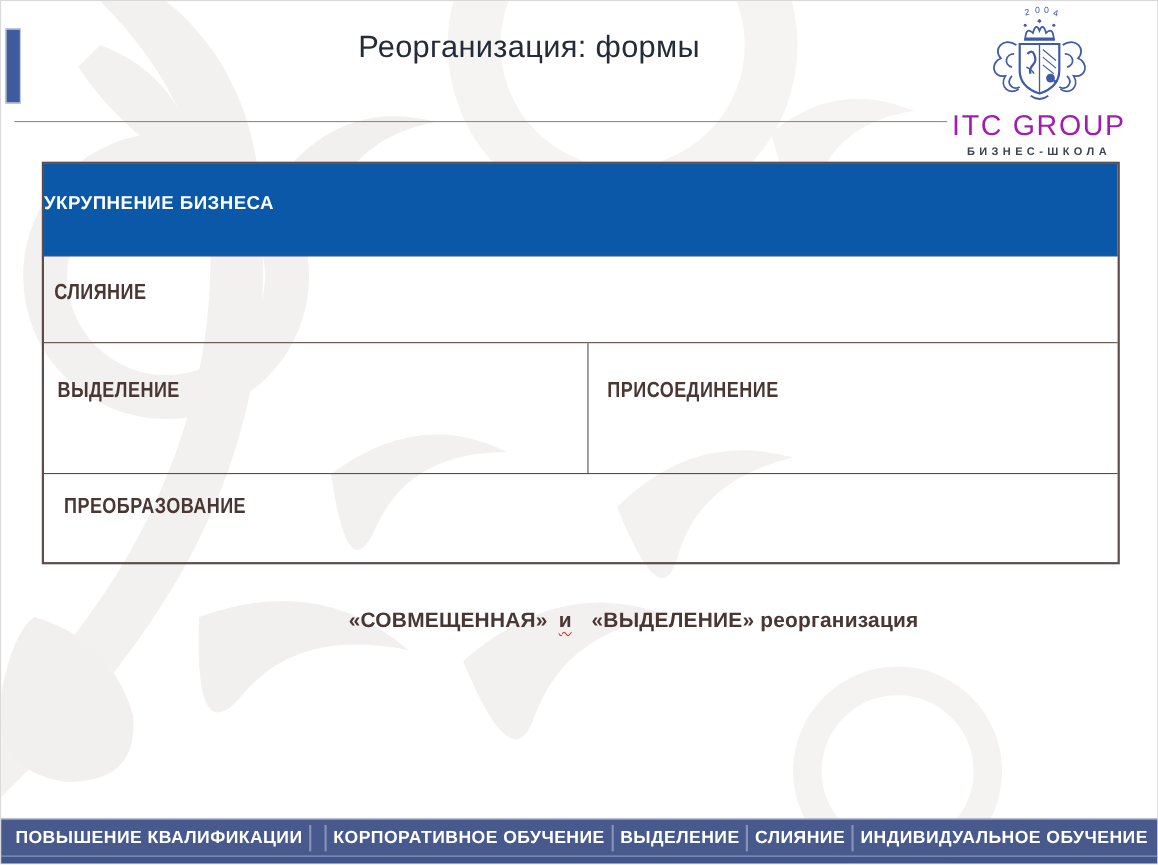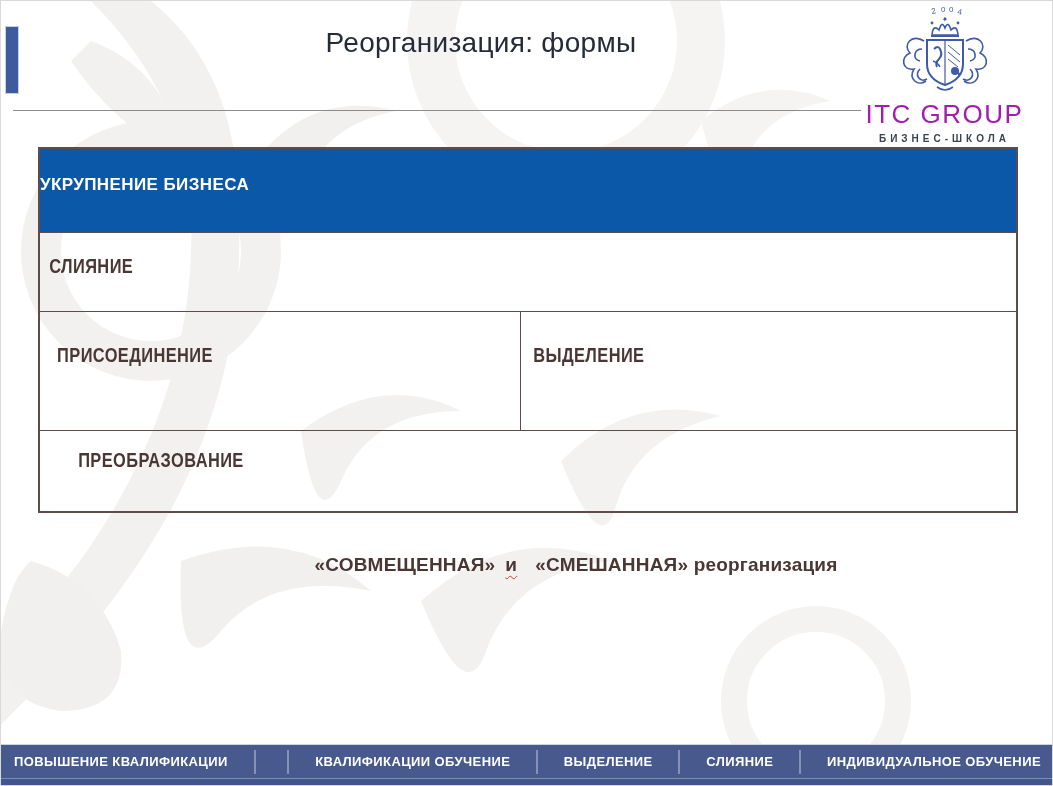--- a/index.html
+++ b/index.html
@@ -90,21 +90,21 @@
   }
   .note-gap{display:inline-block;width:8px;}
   
   .footer-bar{
     position:absolute;left:0;top:743px;width:1053px;height:34px;
     background:#48598e;border-top:1px solid #cfd4dd;box-sizing:border-box;
     display:flex;align-items:center;justify-content:space-between;
     padding:0 13px;
   }
   .footer-item{
-    color:#ffffff;font-size:13px;font-weight:700;letter-spacing:0.4px;
+    color:#ffffff;font-size:16px;font-weight:700;letter-spacing:0.4px;
     white-space:nowrap;
   }
   .footer-sep{
     width:2px;height:24px;background:#8591b5;flex:0 0 auto;margin:0 6px;
   }
   .footer-bottom-strip{
     position:absolute;left:0;top:777px;width:1053px;height:9px;
     background:#40568c;border-top:1px solid #7e8cb0;box-sizing:border-box;
   }
 </style>
@@ -180,43 +180,43 @@
       <div class="t-cell col-l">
         <span>УКРУПНЕНИЕ БИЗНЕСА</span>
       </div>
     </div>
     <div class="t-row row-1">
       <div class="t-cell col-l">
         <span class="body-text">СЛИЯНИЕ</span>
       </div>
     </div>
     <div class="t-row row-2">
+      <div class="t-cell col-r">
+        <span class="body-text">ВЫДЕЛЕНИЕ</span>
+      </div>
       <div class="t-cell col-l">
         <span class="body-text">ПРИСОЕДИНЕНИЕ</span>
       </div>
-      <div class="t-cell col-r">
-        <span class="body-text">ВЫДЕЛЕНИЕ</span>
-      </div>
     </div>
     <div class="t-row row-3">
-      <div class="t-cell" style="width:100%;margin-left:20px;">
+      <div class="t-cell" style="width:100%;">
         <span class="body-text">ПРЕОБРАЗОВАНИЕ</span>
       </div>
     </div>
   </div>
 
   <div class="note-line">
-    <span class="sp">«СОВМЕЩЕННАЯ»</span><span class="sp misspelled">и</span><span class="note-gap"></span><span class="sp">«СМЕШАННАЯ» реорганизация</span>
+    <span class="sp">«СОВМЕЩЕННАЯ»</span><span class="sp misspelled">и</span><span class="note-gap"></span><span class="sp">«ВЫДЕЛЕНИЕ» реорганизация</span>
   </div>
 
   <div class="footer-bar">
     <span class="footer-item">ПОВЫШЕНИЕ КВАЛИФИКАЦИИ</span>
     <span class="footer-sep"></span>
     <span class="footer-sep"></span>
-    <span class="footer-item">КВАЛИФИКАЦИИ ОБУЧЕНИЕ</span>
+    <span class="footer-item">КОРПОРАТИВНОЕ ОБУЧЕНИЕ</span>
     <span class="footer-sep"></span>
     <span class="footer-item">ВЫДЕЛЕНИЕ</span>
     <span class="footer-sep"></span>
     <span class="footer-item">СЛИЯНИЕ</span>
     <span class="footer-sep"></span>
     <span class="footer-item">ИНДИВИДУАЛЬНОЕ ОБУЧЕНИЕ</span>
   </div>
   <div class="footer-bottom-strip"></div>
 
 </div>

